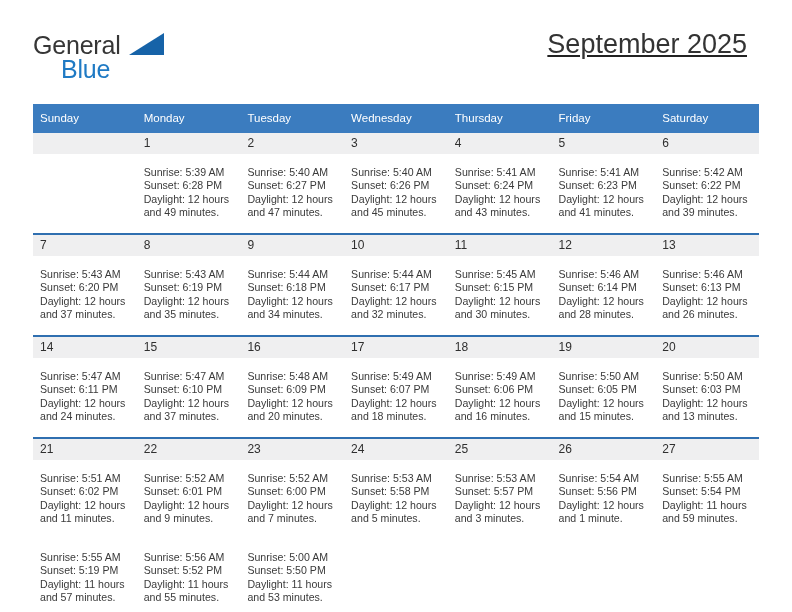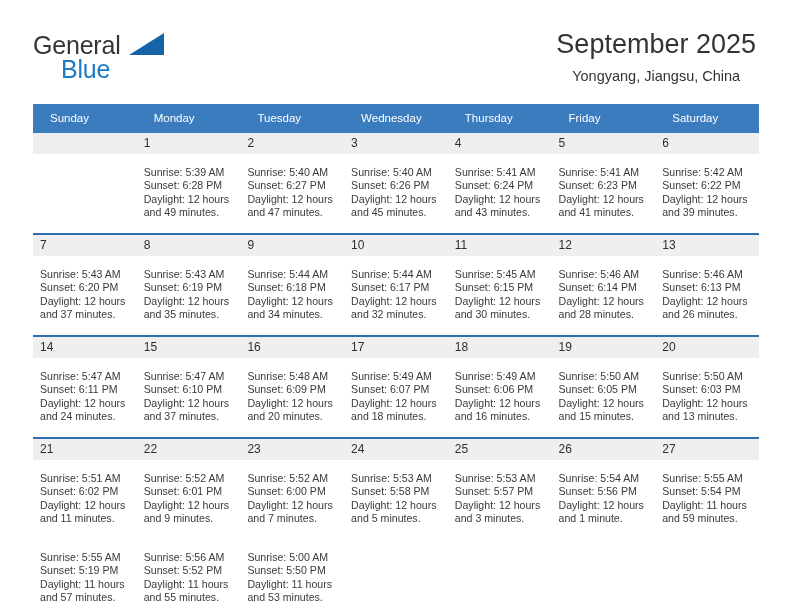--- a/index.html
+++ b/index.html
@@ -61,23 +61,24 @@
     top: 2px;
     width: 0;
     height: 0;
     border-style: solid;
     border-width: 0 0 22px 35px;
     border-color: transparent transparent #1663a8 transparent;
   }
 
   .title-block {
     position: absolute;
-    right: 3px;
+    right: 12px;
     top: 0;
-    text-align: center;
+    text-align: right;
+    text-decoration: underline;
   }
   .cal-title {
     font-size: 27px;
     color: #333333;
     line-height: 33px;
     white-space: nowrap;
   }
   .cal-subtitle {
     font-size: 14.5px;
     color: #333333;
@@ -99,21 +100,21 @@
     width: 726px;
   }
   table.cal col { width: 103.71px; }
 
   thead th {
     background: #3b7cbf;
     color: #ffffff;
     font-size: 11.5px;
     font-weight: normal;
     text-align: left;
-    padding: 5px 0 5px 17px;
+    padding: 5px 0 5px 7px;
     height: 19px;
     vertical-align: middle;
     line-height: 13px;
   }
 
   tbody tr.daynum-row td {
     background: #efeff0;
     font-size: 12px;
     color: #2f2f2f;
     padding: 3px 0 3px 7px;
@@ -144,21 +145,20 @@
   <div class="masthead">
 
     <div class="brand">
       <span class="brand-general">General</span>
       <span class="brand-triangle"></span>
       <span class="brand-blue">Blue</span>
     </div>
 
     <div class="title-block">
       <div class="cal-title">September 2025</div>
-      <div class="cal-subtitle">Yongyang, Jiangsu, China</div>
     </div>
 
   </div>
 
   <div class="calendar">
     <table class="cal">
       <colgroup>
         <col>
           <col>
           <col>

